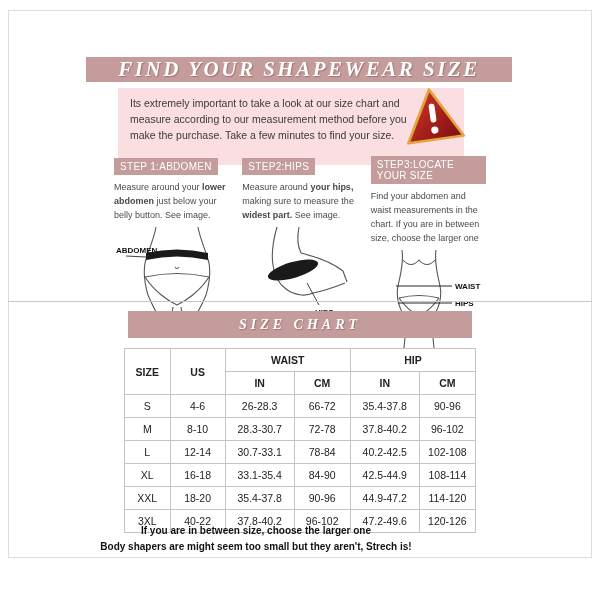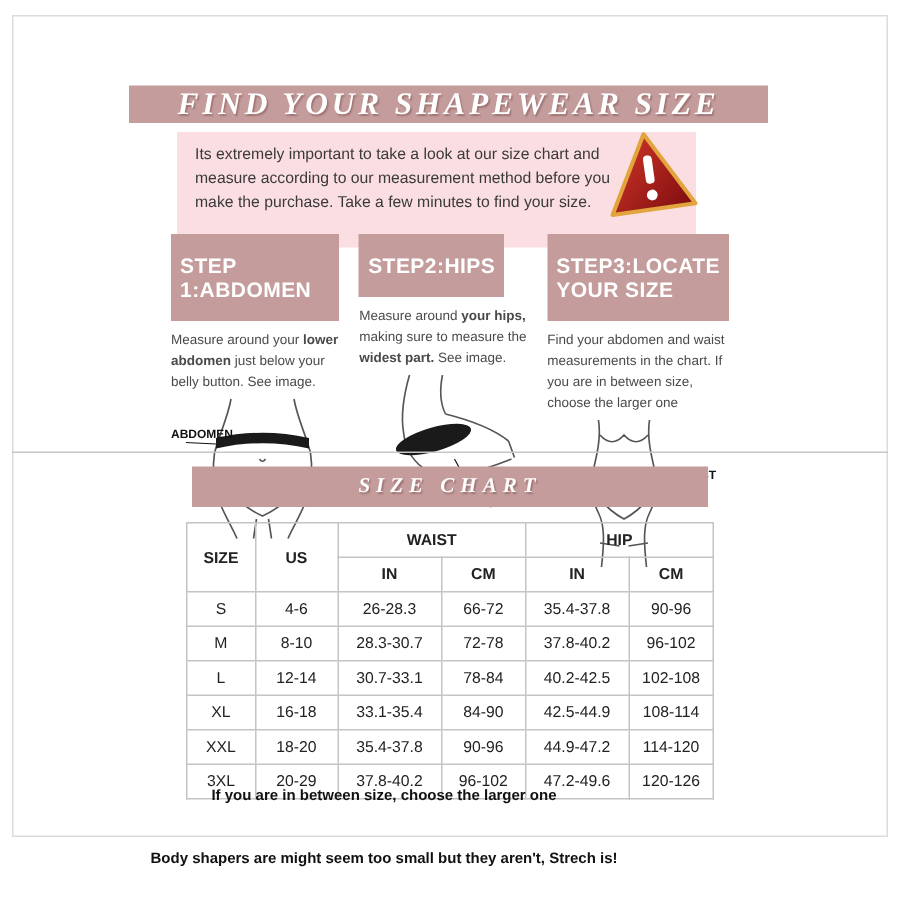--- a/index.html
+++ b/index.html
@@ -26,38 +26,38 @@
     padding:8px 10px 8px 12px;
   }
   .intro-box p { margin:0; width:304px; font-size:10.5px; line-height:1.5; color:#3a3a3a; }
 
   .warning { position:absolute; left:396px; top:82px; width:74px; height:72px; }
 
   .steps { position:absolute; left:114px; top:156px; width:372px; display:flex; gap:13px; }
   .step { flex:1; }
   .chip {
     display:inline-block; background:var(--banner,#c49c9c); color:#fff;
-    font-size:14px; font-weight:bold; letter-spacing:.3px; padding:13px 6px;
+    font-size:10px; font-weight:normal; letter-spacing:.3px; padding:3px 6px;
   }
   .step p { margin:6px 0 2px 0; font-size:9px; line-height:1.55; color:#4a4a4a; }
   .illo { display:block; margin:2px auto 0 auto; }
   .illo text { font-family:"Liberation Sans", sans-serif; font-weight:bold; fill:#111; }
 
   .divider { position:absolute; left:8px; top:301px; width:584px; height:1px; background:#c6c6c6; }
 
   table.size {
     position:absolute; left:124px; top:348px; width:352px;
     border-collapse:collapse; text-align:center; font-size:10.5px; color:#222;
   }
   table.size th, table.size td { border:1px solid var(--table-border,#c4c4c4); padding:5px 3px; font-weight:normal; }
   table.size thead th { font-weight:bold; }
 
   .note { position:absolute; left:0; width:512px; text-align:center; font-size:10px; font-weight:bold; color:#111; }
   .note.n1 { top:525px; }
-  .note.n2 { top:567px; }
+  .note.n2 { top:541px; }
 </style>
 </head>
 <body>
 
 <div class="page">
   <div class="frame"></div>
 
   <div class="banner find">FIND YOUR SHAPEWEAR SIZE</div>
 
   <div class="intro-box">
@@ -201,21 +201,21 @@
         <tr>
           <td>XXL</td>
           <td>18-20</td>
           <td>35.4-37.8</td>
           <td>90-96</td>
           <td>44.9-47.2</td>
           <td>114-120</td>
         </tr>
         <tr>
           <td>3XL</td>
-          <td>20-29</td>
+          <td>40-22</td>
           <td>37.8-40.2</td>
           <td>96-102</td>
           <td>47.2-49.6</td>
           <td>120-126</td>
         </tr>
       </tbody>
   </table>
 
   <div class="note n1">If you are in between size, choose the larger one</div>
   <div class="note n2">Body shapers are might seem too small but they aren't, Strech is!</div>

